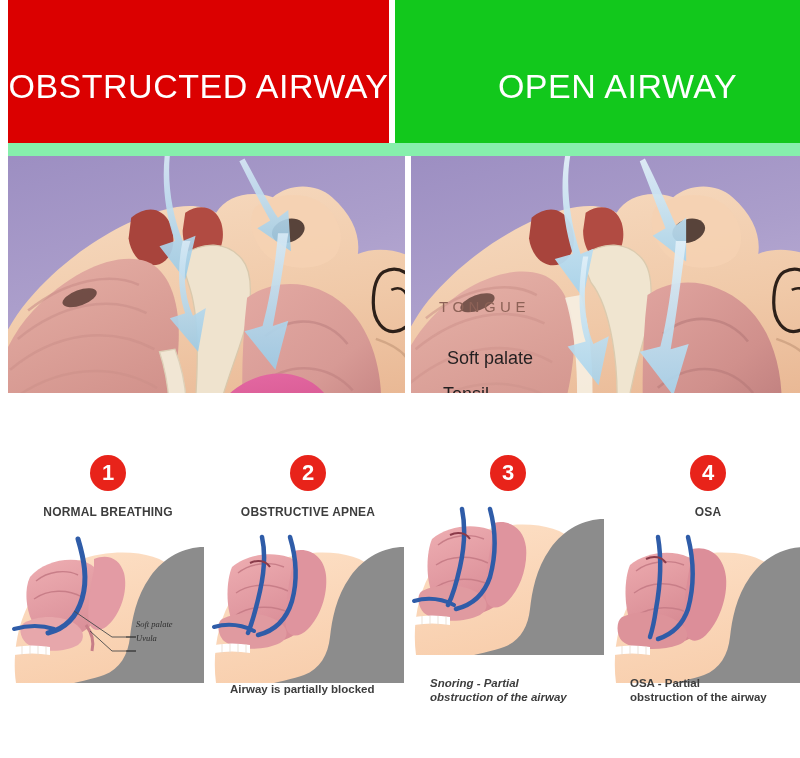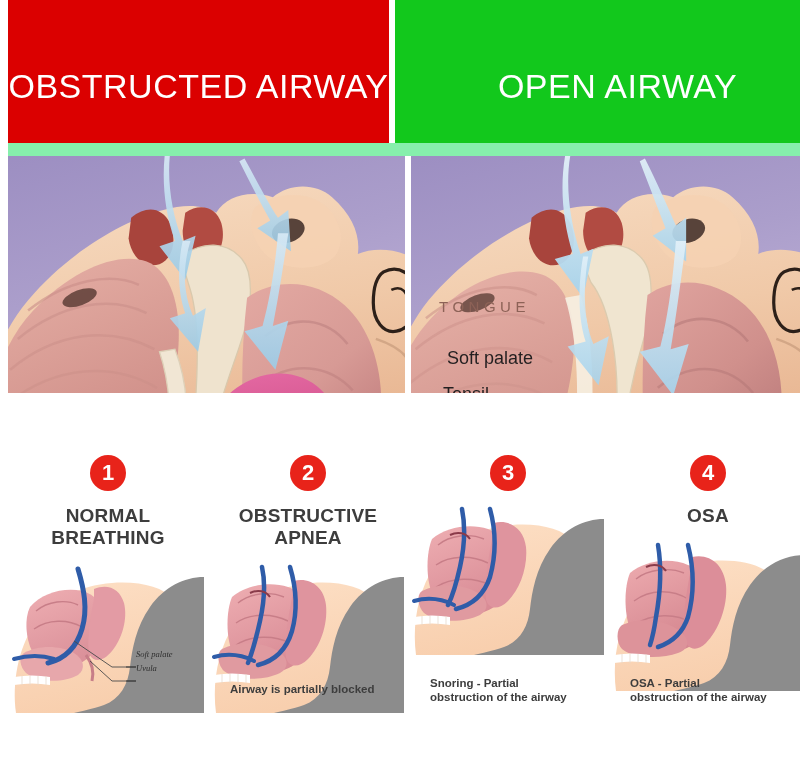--- a/index.html
+++ b/index.html
@@ -137,21 +137,21 @@
     display: flex;
     align-items: center;
     justify-content: center;
     margin: 0 auto;
     font-family: "Liberation Sans", sans-serif;
     line-height: 1;
   }
   .panel-label {
     margin-top: 14px;
     text-align: center;
-    font-size: 19px;
+    font-size: 12px;
     font-weight: bold;
     color: #3d3d3d;
     letter-spacing: 0.2px;
     font-family: "Liberation Sans", sans-serif;
   }
   .thumb {
     margin-top: 14px;
     width: 200px;
     height: 150px;
     position: relative;
@@ -161,21 +161,21 @@
   .caption {
     position: absolute;
     font-size: 11.5px;
     font-weight: bold;
     color: #3d3d3d;
     line-height: 1.18;
     font-family: "Liberation Sans", sans-serif;
   }
   .cap1 { left: 22px;  top: 290px; }
   .cap2 { left: 222px; top: 290px; }
-  .cap3 { left: 422px; top: 284px; }
+  .cap3 { left: 422px; top: 284px; font-style: italic; }
   .cap4 { left: 622px; top: 284px; }
 
   .mini-anno {
     position: absolute;
     font-size: 8.5px;
     font-style: italic;
     color: #2e2e2e;
     font-family: "Liberation Serif", serif;
     white-space: nowrap;
   }

